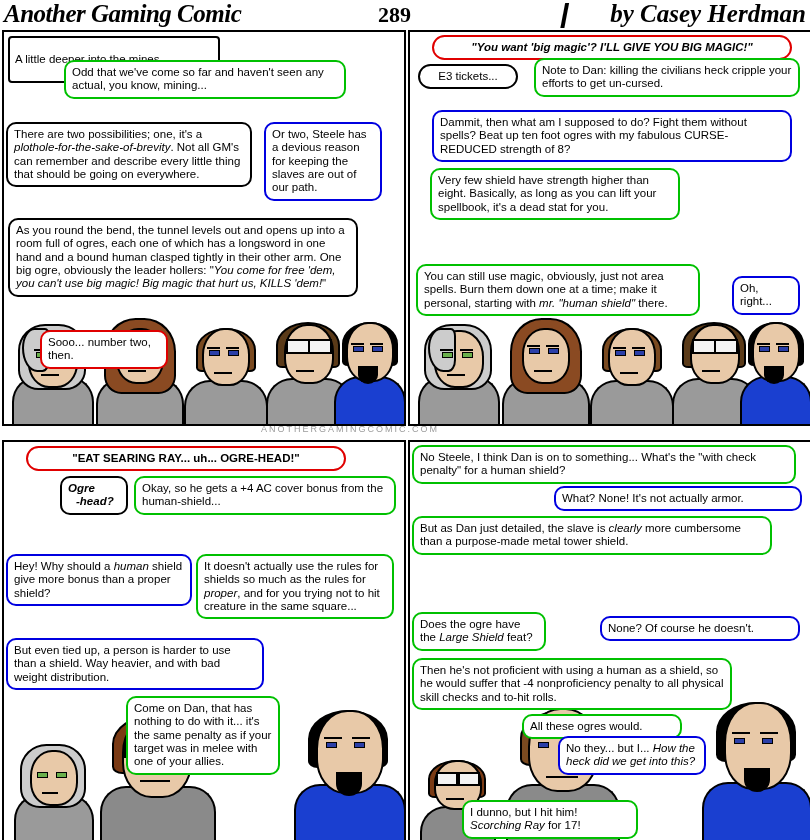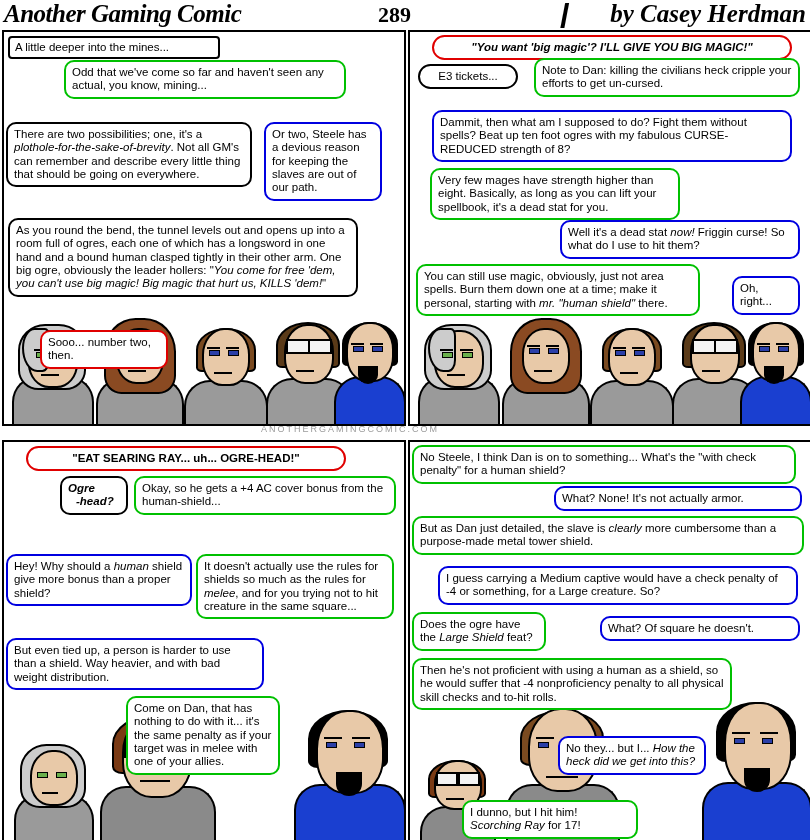--- a/index.html
+++ b/index.html
@@ -33,21 +33,21 @@
   .mouth{position:absolute;height:2px;background:#000;}
   .glasses{position:absolute;border:2px solid #000;background:#f4f4f4;}
   .beard{position:absolute;background:#000;border-radius:0 0 50% 50%;}
 
   
   .bal{position:absolute;background:#fff;border:2px solid #000;border-radius:10px;padding:4px 6px;font-size:11.5px;line-height:1.16;color:#000;box-sizing:border-box;}
   .bal.round{border-radius:16px;}
   .bal.green{border-color:#00c000;}
   .bal.red{border-color:#e00000;}
   .bal.blue{border-color:#0000e0;}
-  .cap{position:absolute;background:#fff;border:2px solid #000;border-radius:4px;padding:3px 5px;font-size:11.5px;line-height:1.16;color:#000;box-sizing:border-box;}
+  .cap{position:absolute;background:#fff;border:2px solid #000;border-radius:4px;padding:15px 5px;font-size:11.5px;line-height:1.16;color:#000;box-sizing:border-box;}
   .bal i{font-style:italic;}
 </style>
 </head>
 <body>
 
 <div class="page">
 
   <div class="header">
     <div class="title">Another Gaming Comic</div>
     <div class="issue">289</div>
@@ -173,22 +173,21 @@
         <div class="brow" style="left:17px;bottom:79px;"></div>
         <div class="brow" style="left:36px;bottom:79px;"></div>
         <div class="beard" style="left:24px;bottom:40px;width:20px;height:18px;"></div>
       </div>
     </div>
 
     <div class="bal red round" style="left:22px;top:3px;width:360px;text-align:center;font-weight:bold;font-style:italic;">"You want 'big magic'? I'LL GIVE YOU BIG MAGIC!"</div>
     <div class="bal round" style="left:8px;top:32px;width:100px;text-align:center;">E3 tickets...</div>
     <div class="bal green" style="left:124px;top:26px;width:266px;">Note to Dan: killing the civilians heck cripple your efforts to get un-cursed.</div>
     <div class="bal blue" style="left:22px;top:78px;width:360px;">Dammit, then what am I supposed to do? Fight them without spells? Beat up ten foot ogres with my fabulous CURSE-REDUCED strength of 8?</div>
-    <div class="bal green" style="left:20px;top:136px;width:250px;">Very few mages have strength higher than eight. Basically, as long as you can lift your spellbook, it's a dead stat for you.</div>
-    <div class="bal blue" style="left:150px;top:188px;width:240px;">Well it's a dead stat <i>now!</i> Friggin curse! So what do I use to hit them?</div>
+    <div class="bal green" style="left:20px;top:136px;width:250px;">Very few shield have strength higher than eight. Basically, as long as you can lift your spellbook, it's a dead stat for you.</div>
     <div class="bal green" style="left:6px;top:232px;width:284px;">You can still use magic, obviously, just not area spells. Burn them down one at a time; make it personal, starting with <i>mr. "human shield"</i> there.</div>
     <div class="bal blue" style="left:322px;top:244px;width:68px;">Oh, right...</div>
   </div>
 
   <div class="watermark">ANOTHERGAMINGCOMIC.COM</div>
 
   <div class="panel" id="p3">
 
     <div class="chars" style="height:140px;">
       <div class="fig" style="left:10px;width:76px;height:100px;">
@@ -216,21 +215,21 @@
         <div class="brow" style="left:30px;bottom:101px;width:18px;"></div>
         <div class="brow" style="left:58px;bottom:101px;width:18px;"></div>
         <div class="beard" style="left:42px;bottom:44px;width:26px;height:24px;"></div>
       </div>
     </div>
 
     <div class="bal red round" style="left:22px;top:4px;width:320px;text-align:center;font-weight:bold;">"EAT SEARING RAY... uh... OGRE-HEAD!"</div>
     <div class="bal" style="left:56px;top:34px;width:68px;font-style:italic;font-weight:bold;">Ogre <span style="display:block;padding-left:8px;">-head?</span></div>
     <div class="bal green" style="left:130px;top:34px;width:262px;">Okay, so he gets a +4 AC cover bonus from the human-shield...</div>
     <div class="bal blue" style="left:2px;top:112px;width:186px;">Hey! Why should a <i>human</i> shield give more bonus than a proper shield?</div>
-    <div class="bal green" style="left:192px;top:112px;width:198px;">It doesn't actually use the rules for shields so much as the rules for <i>melee</i>, and for you trying not to hit creature in the same square...</div>
+    <div class="bal green" style="left:192px;top:112px;width:198px;">It doesn't actually use the rules for shields so much as the rules for <i>proper</i>, and for you trying not to hit creature in the same square...</div>
     <div class="bal blue" style="left:2px;top:196px;width:258px;">But even tied up, a person is harder to use than a shield. Way heavier, and with bad weight distribution.</div>
     <div class="bal green" style="left:122px;top:254px;width:154px;">Come on Dan, that has nothing to do with it... it's the same penalty as if your target was in melee with one of your allies.</div>
   </div>
 
   <div class="panel" id="p4">
 
     <div class="chars" style="height:160px;">
       <div class="fig" style="left:10px;width:72px;height:76px;">
         <div class="body" style="left:0px;bottom:0;width:72px;height:32px;background:#8a8a8a;"></div>
         <div class="hair" style="left:8px;bottom:42px;width:54px;height:34px;background:#7a3a14;border-radius:50% 50% 12% 12%;"></div>
@@ -256,22 +255,22 @@
         <div class="eye" style="left:32px;bottom:96px;"></div>
         <div class="eye" style="left:60px;bottom:96px;"></div>
         <div class="brow" style="left:30px;bottom:106px;width:18px;"></div>
         <div class="brow" style="left:58px;bottom:106px;width:18px;"></div>
         <div class="beard" style="left:42px;bottom:48px;width:26px;height:24px;"></div>
       </div>
     </div>
 
     <div class="bal green" style="left:2px;top:3px;width:384px;">No Steele, I think Dan is on to something... What's the "with check penalty" for a human shield?</div>
     <div class="bal blue" style="left:144px;top:44px;width:248px;">What? None! It's not actually armor.</div>
-    <div class="bal green" style="left:2px;top:74px;width:392px;">But as Dan just detailed, the slave is <i>clearly</i> more cumbersome than a purpose-made metal tower shield.</div>
-    <div class="bal blue" style="left:28px;top:124px;width:360px;">I guess carrying a Medium captive would have a check penalty of -4 or something, for a Large creature. So?</div>
+    <div class="bal green" style="left:2px;top:74px;width:360px;">But as Dan just detailed, the slave is <i>clearly</i> more cumbersome than a purpose-made metal tower shield.</div>
     <div class="bal green" style="left:2px;top:170px;width:134px;">Does the ogre have the <i>Large Shield</i> feat?</div>
-    <div class="bal blue" style="left:190px;top:174px;width:200px;">What? Of square he doesn't.</div>
+    <div class="bal blue" style="left:190px;top:174px;width:200px;">None? Of course he doesn't.</div>
     <div class="bal green" style="left:2px;top:216px;width:320px;">Then he's not proficient with using a human as a shield, so he would suffer that -4 nonproficiency penalty to all physical skill checks and to-hit rolls.</div>
+    <div class="bal green" style="left:112px;top:272px;width:160px;">All these ogres would.</div>
     <div class="bal blue" style="left:148px;top:294px;width:148px;">No they... but I... <i>How the heck did we get into this?</i></div>
     <div class="bal green" style="left:52px;top:358px;width:176px;">I dunno, but I hit him! <i>Scorching Ray</i> for 17!</div>
   </div>
 
 </div>
 
 </body></html>

